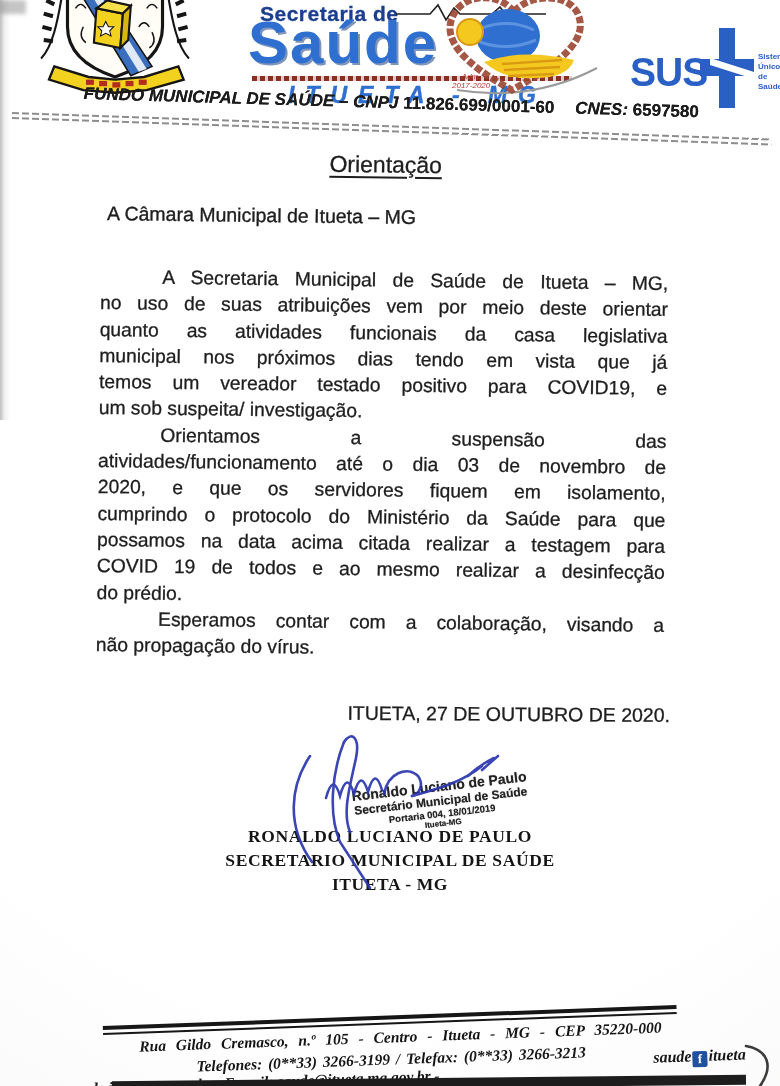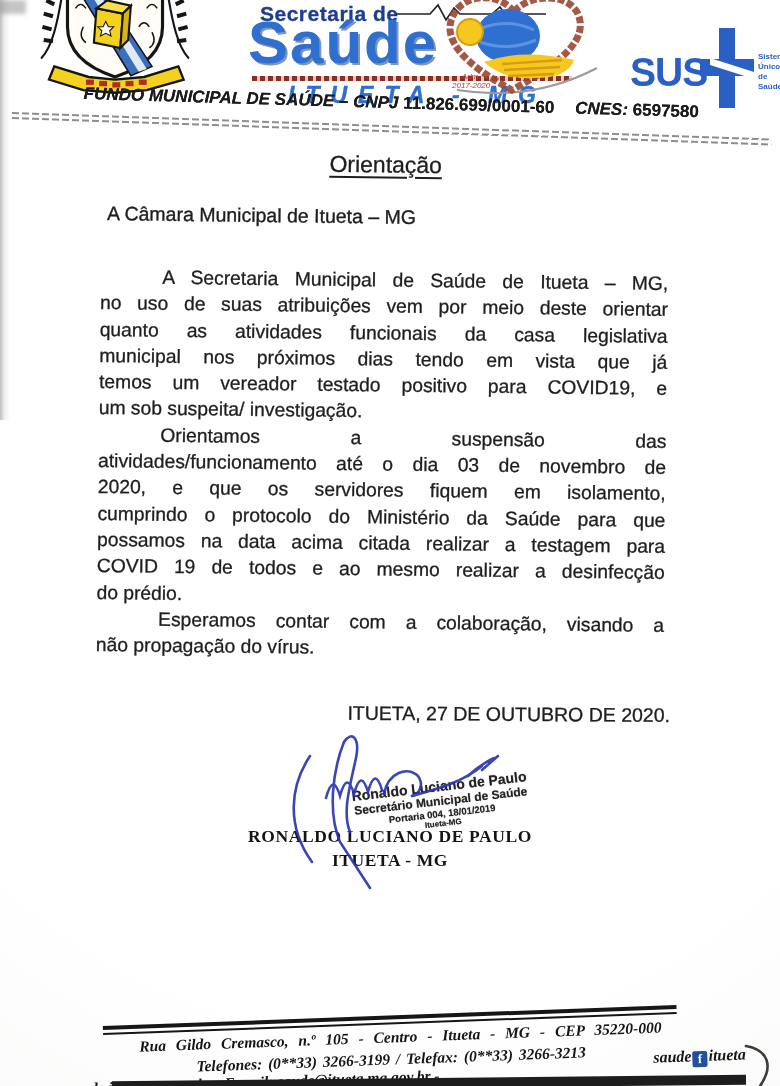--- a/index.html
+++ b/index.html
@@ -212,20 +212,21 @@
 
   <div class="stamp">
       <div class="">Ronaldo Luciano de Paulo</div>
       <div class="">Secretário Municipal de Saúde</div>
       <div class="">Portaria 004, 18/01/2019</div>
       <div class="">Itueta-MG</div>
     </div>
 
   <div class="typed">
       <div class="">RONALDO LUCIANO DE PAULO</div>
+      <div class="">SECRETARIO MUNICIPAL DE SAÚDE</div>
       <div class="">ITUETA - MG</div>
     </div>
 
   <div class="footer">
     <div class="f-rule"></div>
     <div class="f-rule2"></div>
     <div class="f-addr">Rua Gildo Cremasco, n.º 105 - Centro - Itueta - MG - CEP 35220-000</div>
     <div class="f-phones">Telefones: (0**33) 3266-3199 / Telefax: (0**33) 3266-3213</div>
     <div class="f-mailline">
       <span>de itueta.mg.gov.br - E-mail: </span><span class="email">saude@itueta.mg.gov.br</span><span> -</span>

